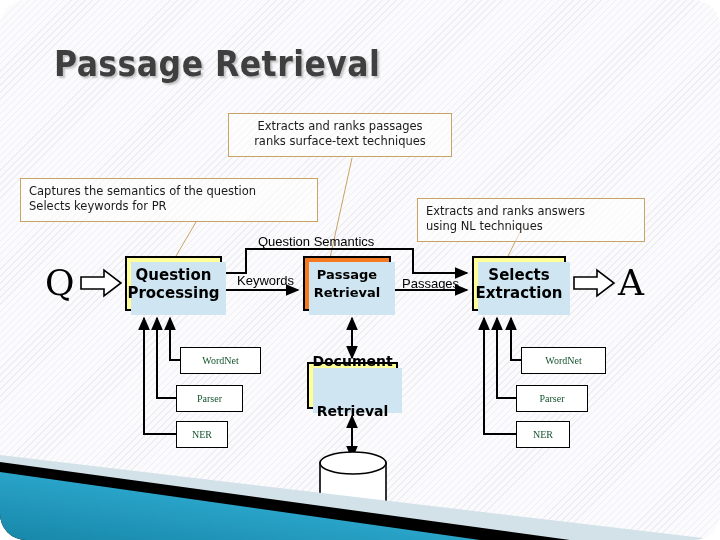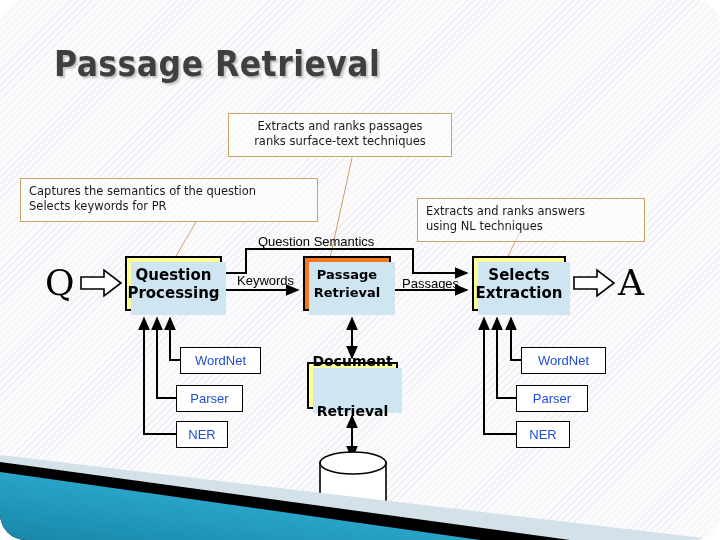--- a/index.html
+++ b/index.html
@@ -62,22 +62,22 @@
   #b-pr{left:303px;top:256px;width:88px;height:55px;font-size:13px;}
   #b-ae{left:472px;top:256px;width:94px;height:55px;font-size:15px;}
   #b-dr{left:307px;top:362px;width:91px;height:47px;font-size:14px;gap:32px;}
   .pbox span{display:block;}
 
   
   .rbox{
     position:absolute;box-sizing:border-box;
     border:1.5px solid #000;background:#ffffff;
     display:flex;align-items:center;justify-content:center;
-    font-size:13px;color:#1d4ed8;
-    font-family:Liberation Sans, sans-serif;
+    font-size:10px;color:#14532d;
+    font-family:Liberation Serif, serif;
   }
   #r-wn-l{left:180px;top:347px;width:81px;height:27px;}
   #r-ps-l{left:176px;top:385px;width:67px;height:27px;}
   #r-nr-l{left:176px;top:421px;width:52px;height:27px;}
   #r-wn-r{left:521px;top:347px;width:85px;height:27px;}
   #r-ps-r{left:516px;top:385px;width:72px;height:27px;}
   #r-nr-r{left:516px;top:421px;width:54px;height:27px;}
 
   
   .qa{

